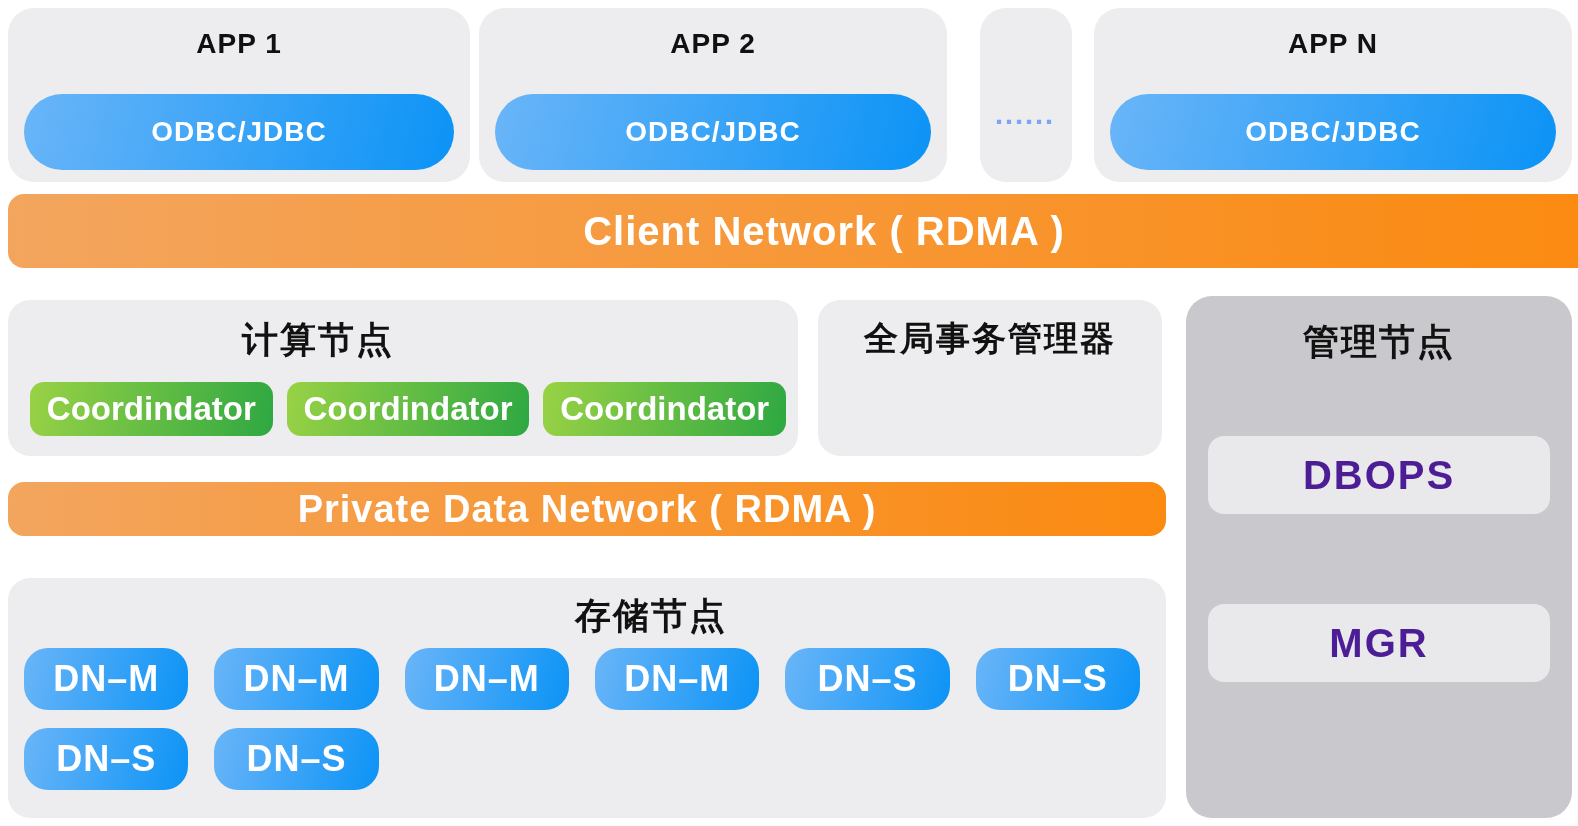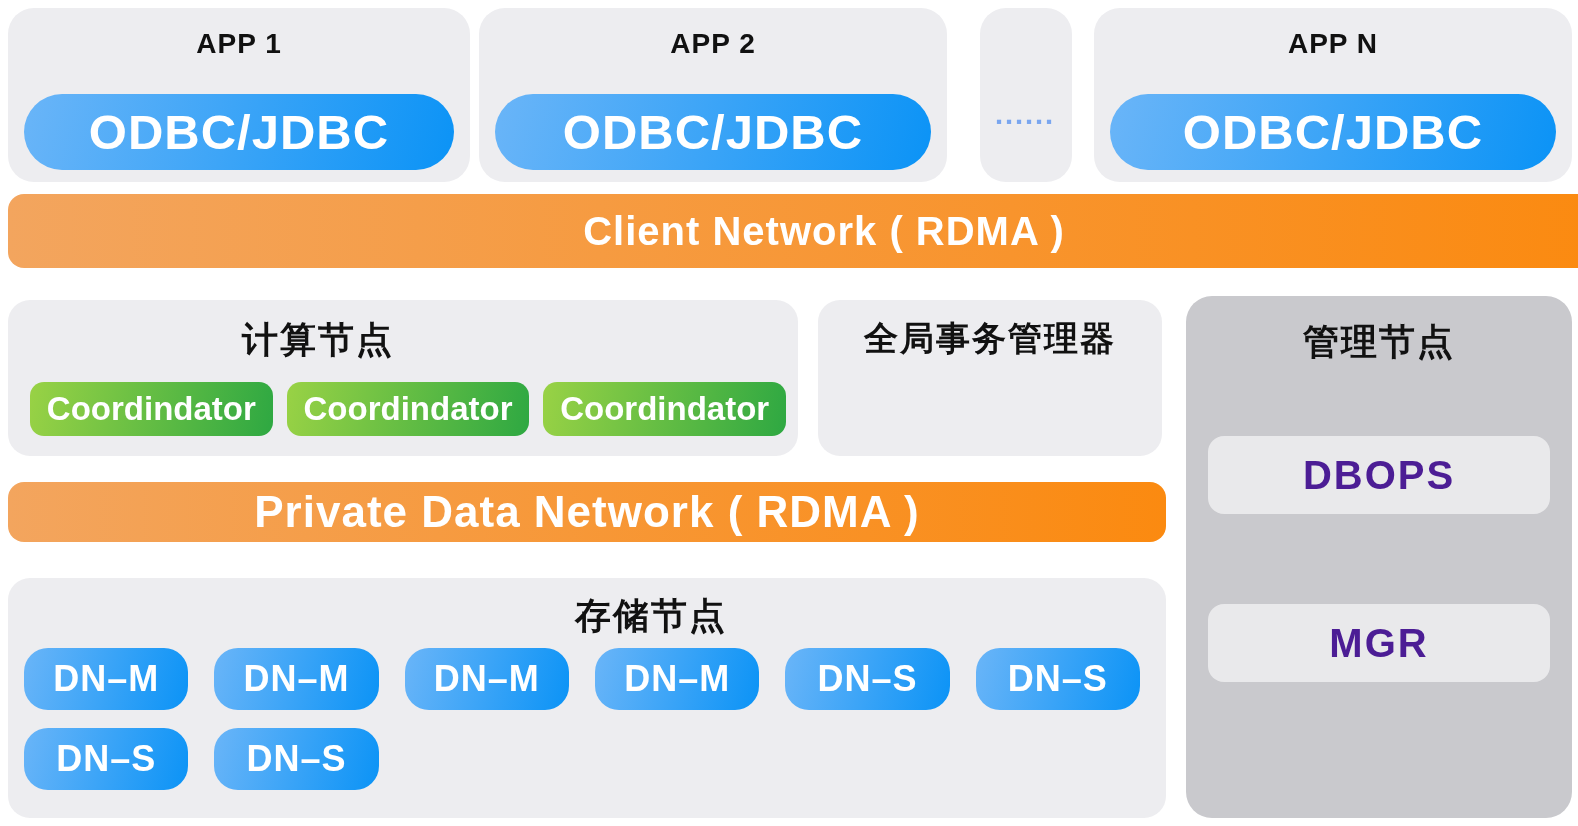--- a/index.html
+++ b/index.html
@@ -5,21 +5,21 @@
   html,body{margin:0;padding:0;background:#ffffff;}
   .canvas{
     position:relative;width:1578px;height:826px;background:#ffffff;overflow:hidden;
     font-family:"Liberation Sans","DejaVu Sans",sans-serif;font-weight:bold;
   }
   .panel{position:absolute;background:#ededf0;border-radius:26px;}
   .app-title{margin-top:20px;text-align:center;font-size:28px;color:#111;letter-spacing:1px;}
   .pill-btn{
     position:absolute;left:16px;right:16px;top:86px;height:76px;border-radius:38px;
     background:linear-gradient(105deg,#6ab5f8 0%,#0b93f6 100%);
-    color:#fff;font-size:49px;display:flex;align-items:center;justify-content:center;
+    color:#fff;font-size:28px;display:flex;align-items:center;justify-content:center;
     letter-spacing:1px;
   }
   .dots-text{position:absolute;top:104px;width:100%;text-align:center;
     color:#7aa6ef;font-size:17px;letter-spacing:4px;}
   .net-bar{
     position:absolute;border-radius:16px;color:#fff;font-size:40px;
     background:linear-gradient(90deg,#f3a55e 0%,#fb8a10 100%);
     display:flex;align-items:center;justify-content:center;letter-spacing:1px;
   }
   .sec-title{text-align:center;font-size:36px;color:#111;padding-top:16px;letter-spacing:2px;}
@@ -83,21 +83,21 @@
   <div class="panel" style="left:818px;top:300px;width:344px;height:156px;border-radius:22px;">
     <div class="sec-title" style="font-size:34px;">全局事务管理器</div>
   </div>
 
   <div class="mgmt" style="left:1186px;top:296px;width:386px;height:522px;">
     <div class="sec-title" style="padding-top:22px;">管理节点</div>
     <div class="mgmt-btn" style="top:140px;">DBOPS</div>
     <div class="mgmt-btn" style="top:308px;">MGR</div>
   </div>
 
-  <div class="net-bar" style="left:8px;top:482px;width:1158px;height:60px;font-size:44px;text-align:center;">Private Data Network ( RDMA )</div>
+  <div class="net-bar" style="left:8px;top:482px;width:1158px;height:54px;font-size:38px;text-align:center;">Private Data Network ( RDMA )</div>
 
   <div class="panel" style="left:8px;top:578px;width:1158px;height:240px;border-radius:22px;">
     <div class="sec-title" style="padding-top:14px;padding-left:80px;margin-left:48px;">存储节点</div>
     <div class="dn-grid">
       <div class="dn-btn">DN–M</div>
       <div class="dn-btn">DN–M</div>
       <div class="dn-btn">DN–M</div>
       <div class="dn-btn">DN–M</div>
       <div class="dn-btn">DN–S</div>
       <div class="dn-btn">DN–S</div>

